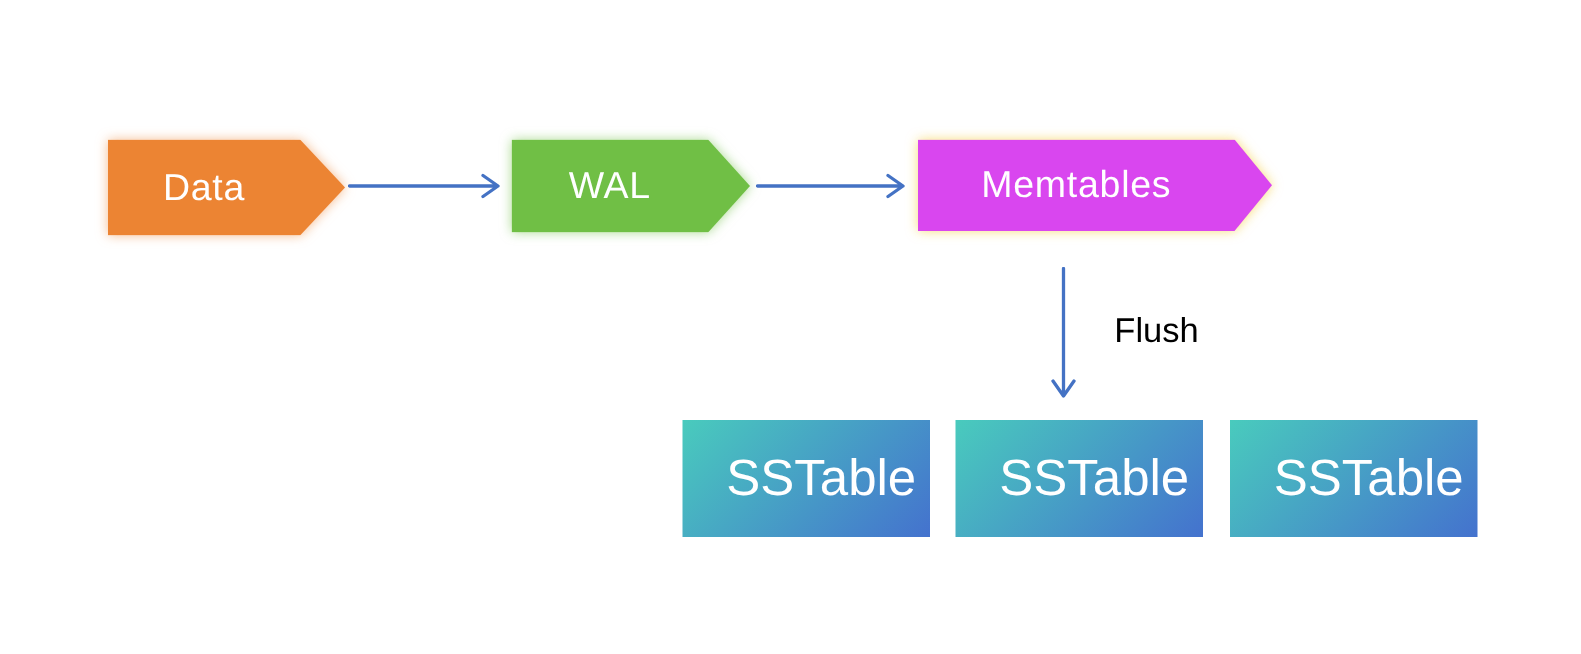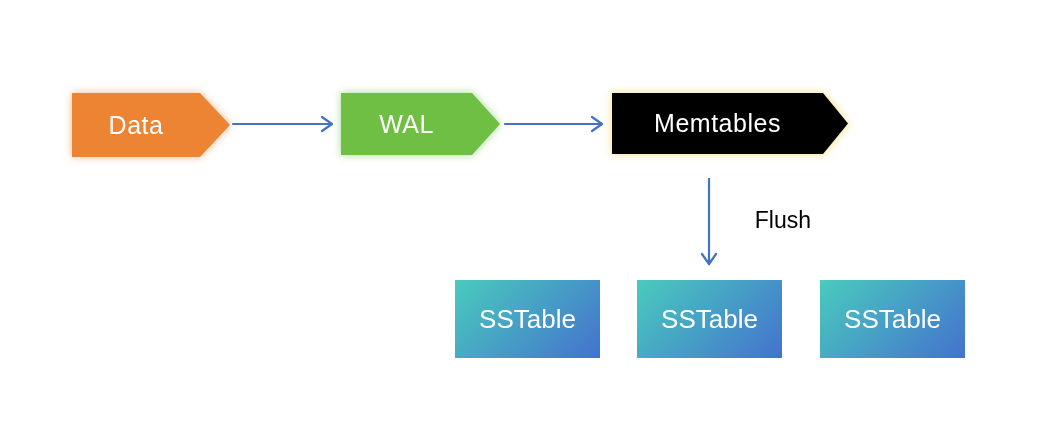--- a/index.html
+++ b/index.html
@@ -19,43 +19,43 @@
   .wrap-mem{left:612px;top:93px;width:236px;height:61px;
     filter:drop-shadow(0 0 4px rgba(242,191,11,.55));}
   .pent{
     width:100%;height:100%;
     clip-path:polygon(0 0, calc(100% - var(--tip)) 0, 100% 50%, calc(100% - var(--tip)) 100%, 0 100%);
     display:flex;align-items:center;justify-content:center;
     padding-right:var(--tip);box-sizing:border-box;
   }
   .pent-data{--tip:30px;background:#EC8433;}
   .pent-wal{--tip:28px;background:#70BF45;}
-  .pent-mem{--tip:25px;background:#000000;}
+  .pent-mem{--tip:25px;background:#d946ef;}
   .node-label{
     color:#ffffff;font-size:25px;line-height:1;letter-spacing:.5px;
   }
   
   .edge-label{
     position:absolute;color:#000000;font-size:23px;line-height:1.1;
     text-align:center;
   }
   .lbl-persist{left:232px;top:92px;width:108px;}
   .lbl-apply{left:504px;top:92px;width:108px;}
-  .lbl-flush{left:731px;top:208px;width:80px;text-align:right;}
+  .lbl-flush{left:731px;top:208px;width:80px;text-align:center;}
   
   .arrow{position:absolute;display:block;}
   .arr-persist{left:232px;top:114px;}
   .arr-apply{left:504px;top:114px;}
   .arr-flush{left:699px;top:178px;}
   
   .sstable{
     position:absolute;top:280px;width:145px;height:78px;
     background:linear-gradient(135deg,#49CBBD 0%,#4472CE 100%);
     display:flex;align-items:center;justify-content:center;
-    color:#ffffff;font-size:26px;
+    color:#ffffff;font-size:34px;padding-left:20px;
   }
   .ss-1{left:455px;}
   .ss-2{left:637px;}
   .ss-3{left:820px;}
 </style>
 </head>
 <body>
 
 <div class="canvas">
 

